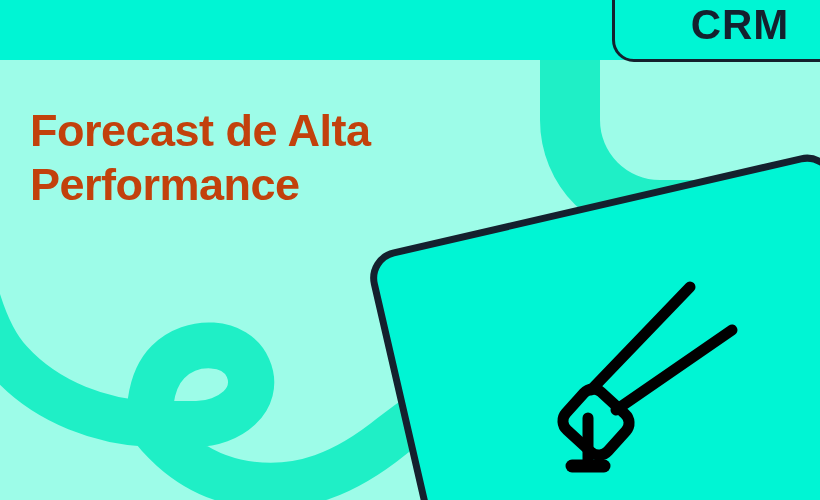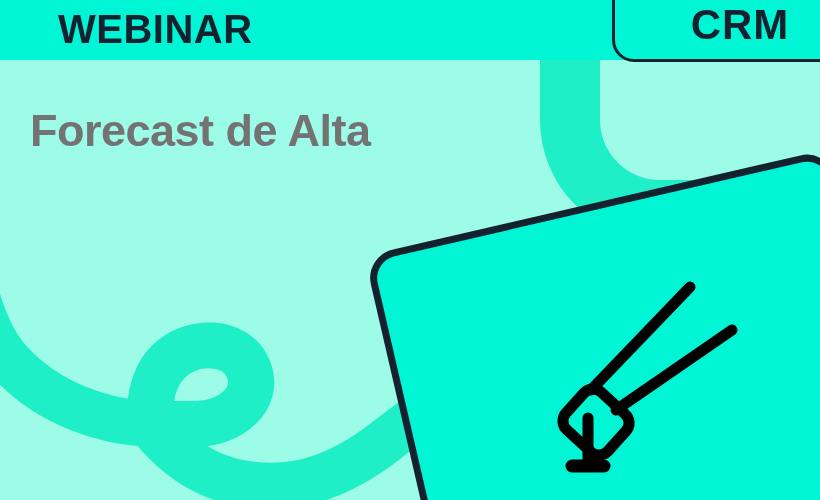--- a/index.html
+++ b/index.html
@@ -79,21 +79,21 @@
   .headline {
     position: absolute;
     left: 30px;
     top: 104px;
     z-index: 4;
     width: 420px;
   }
   .headline-line {
     font-size: 45px;
     font-weight: 700;
-    color: #737373;
+    color: #c2410c;
     line-height: 54px;
     letter-spacing: -0.5px;
     white-space: nowrap;
   }
   .subhead {
     position: absolute;
     left: 30px;
     top: 220px;
     font-size: 30px;
     font-weight: 500;
@@ -154,20 +154,20 @@
       <path d="M 591 390 L 690 287"></path>
       <path d="M 616 410 L 732 330"></path>
     </g>
   </svg>
 
   <div class="top-strip"></div>
 
   <div class="crm-badge"></div>
   <div class="crm-label">CRM</div>
 
-  <div class="webinar-label">WEBINAR</div>
 
   <div class="headline">
     <div class="headline-line">Forecast de Alta</div>
+    <div class="headline-line">Performance</div>
   </div>
 
 
 </div>
 
 </body></html>

